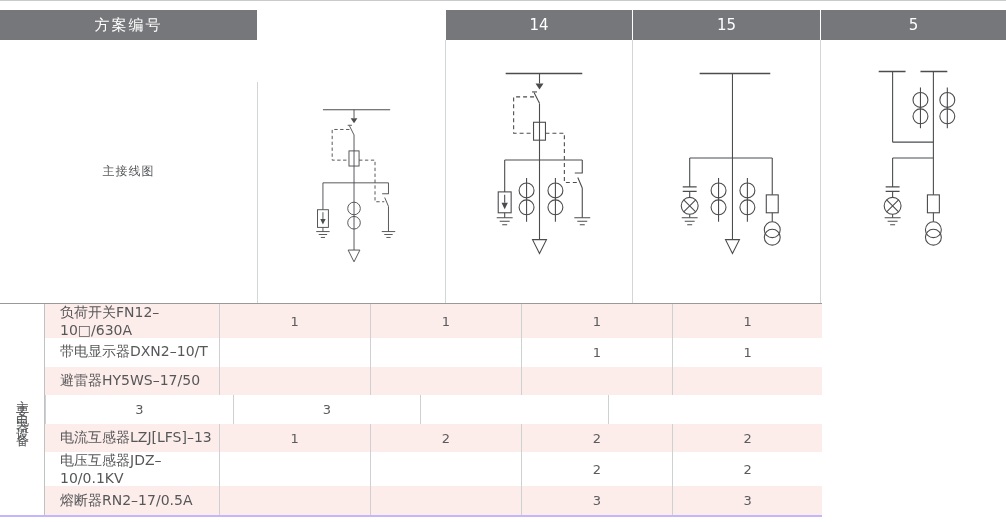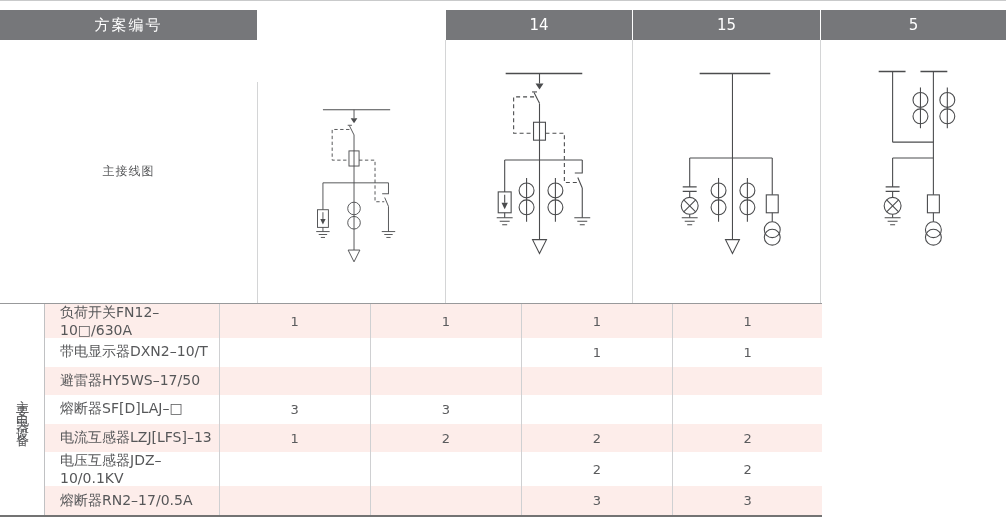--- a/index.html
+++ b/index.html
@@ -22,21 +22,21 @@
   .dlabel{display:flex;align-items:center;justify-content:center;font-size:12px;letter-spacing:1px;}
   .dcell svg{position:absolute;left:0;top:0;width:100%;height:100%;}
   .dcell svg path,.dcell svg rect,.dcell svg circle{stroke:#4b4c4e;fill:none;stroke-width:1.1;}
   .dcell svg .thick{stroke-width:1.4;}
   .dcell svg .fill{fill:#4b4c4e;stroke:none;}
   .dcell svg .wfill{fill:#fff;}
   .dcell svg .dash{stroke-dasharray:4 3;}
 
   
   .equip{position:absolute;left:0;top:303px;width:822px;height:214px;box-sizing:border-box;
-         border-top:1px solid #98999b;border-bottom:2px solid #737373;}
+         border-top:1px solid #98999b;border-bottom:2px solid #c4b5fd;}
   .side{position:absolute;left:0;top:0;bottom:0;width:45px;box-sizing:border-box;
         border-right:1px solid #c0c1c3;display:flex;align-items:center;justify-content:center;
         writing-mode:vertical-rl;text-orientation:upright;letter-spacing:7px;font-size:13px;}
   .rows{position:absolute;left:45px;right:0;top:0;bottom:0;display:flex;flex-direction:column;}
   .erow{flex:1;display:flex;}
   .erow:nth-child(odd){background:#fdedea;}
   .ename{box-sizing:border-box;width:212px;display:flex;align-items:center;
          padding-left:15px;font-size:14px;}
   .eval{box-sizing:border-box;border-left:1px solid #cfd0d2;display:flex;align-items:center;
         justify-content:center;font-size:13px;color:#5a5b5d;}
@@ -249,21 +249,20 @@
 
       <div class="erow">
         <div class="ename">避雷器HY5WS–17/50</div>
         <div class="eval v1"></div>
         <div class="eval v2"></div>
         <div class="eval v3"></div>
         <div class="eval v4"></div>
       </div>
 
       <div class="erow">
-        <div class="ename">熔断器SF[D]LAJ–□</div>
         <div class="eval v1">3</div>
         <div class="eval v2">3</div>
         <div class="eval v3"></div>
         <div class="eval v4"></div>
       </div>
 
       <div class="erow">
         <div class="ename">电流互感器LZJ[LFS]–13</div>
         <div class="eval v1">1</div>
         <div class="eval v2">2</div>

